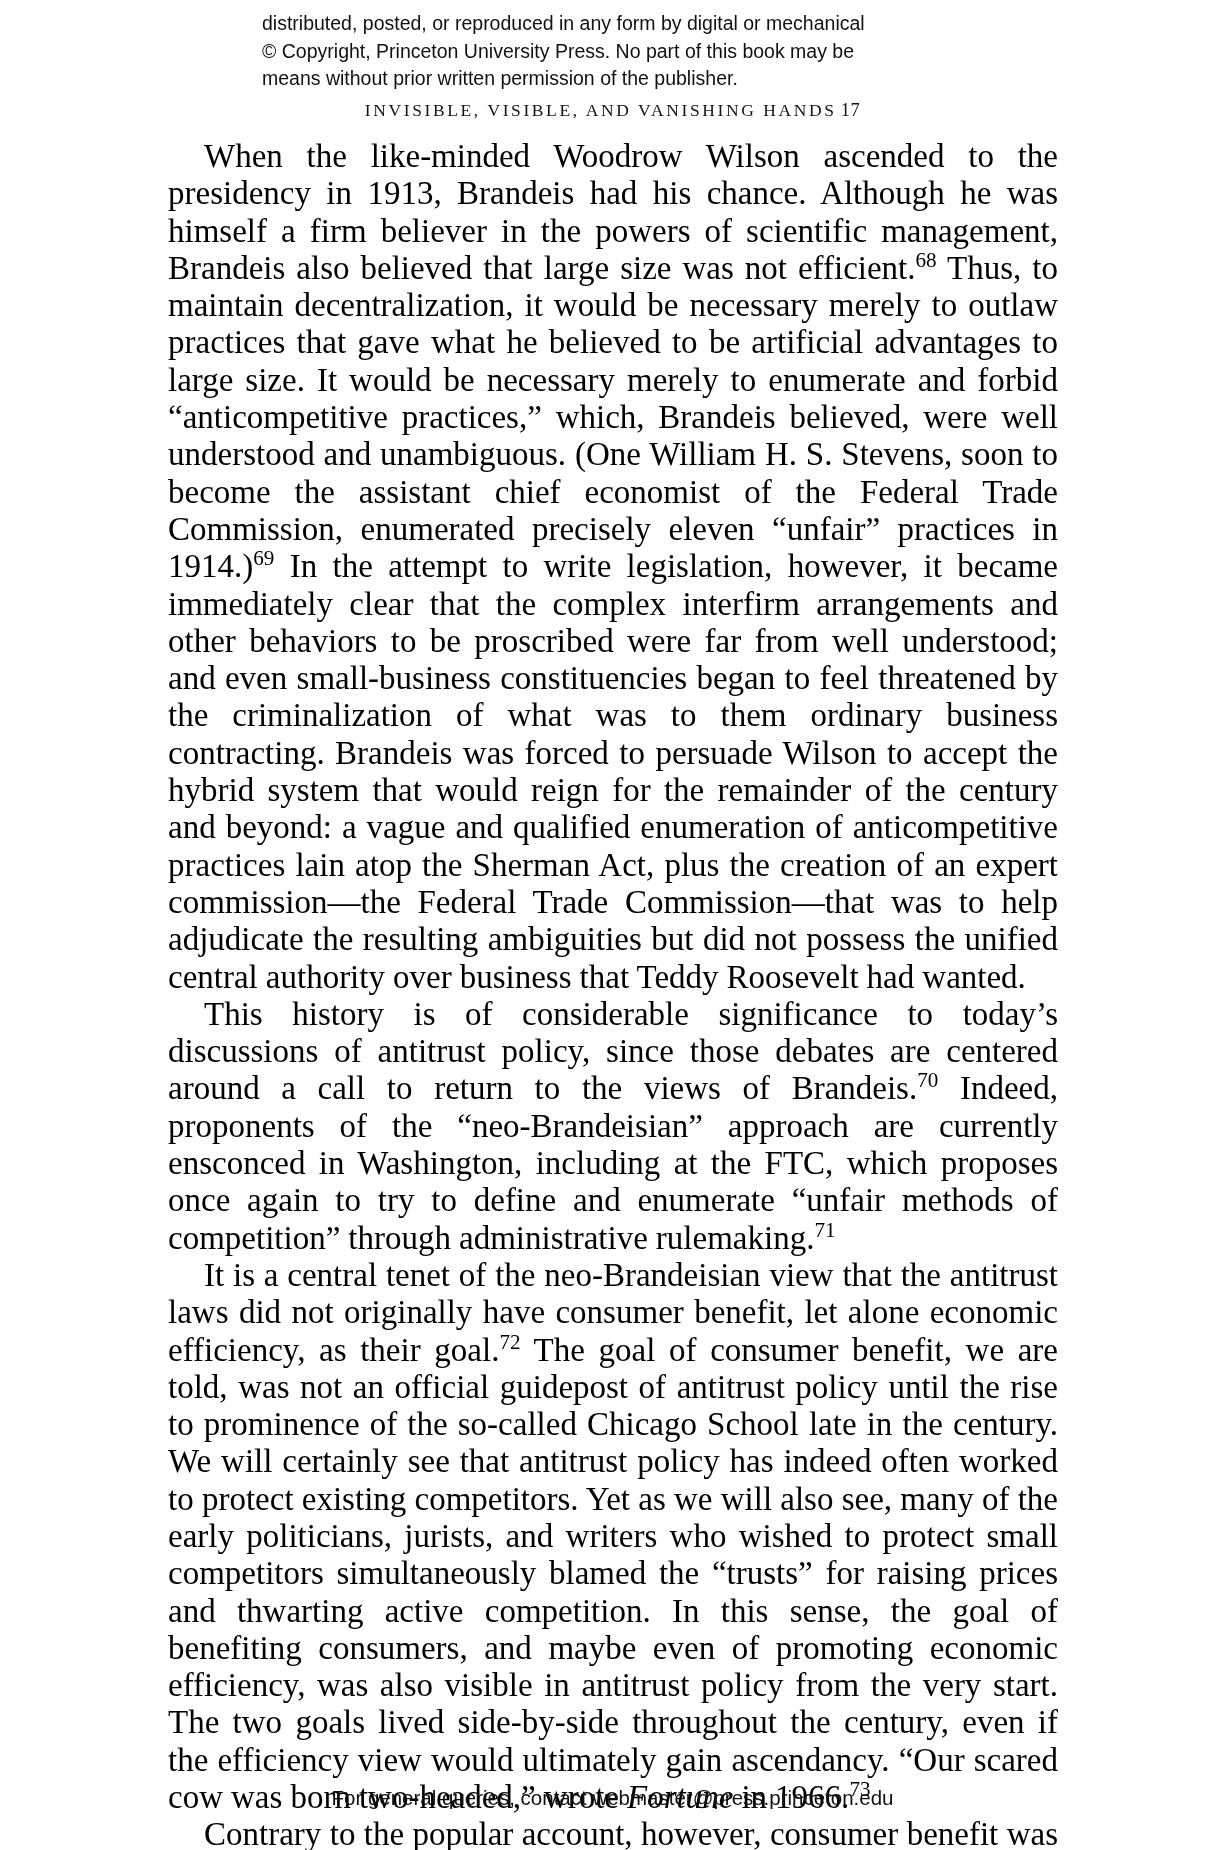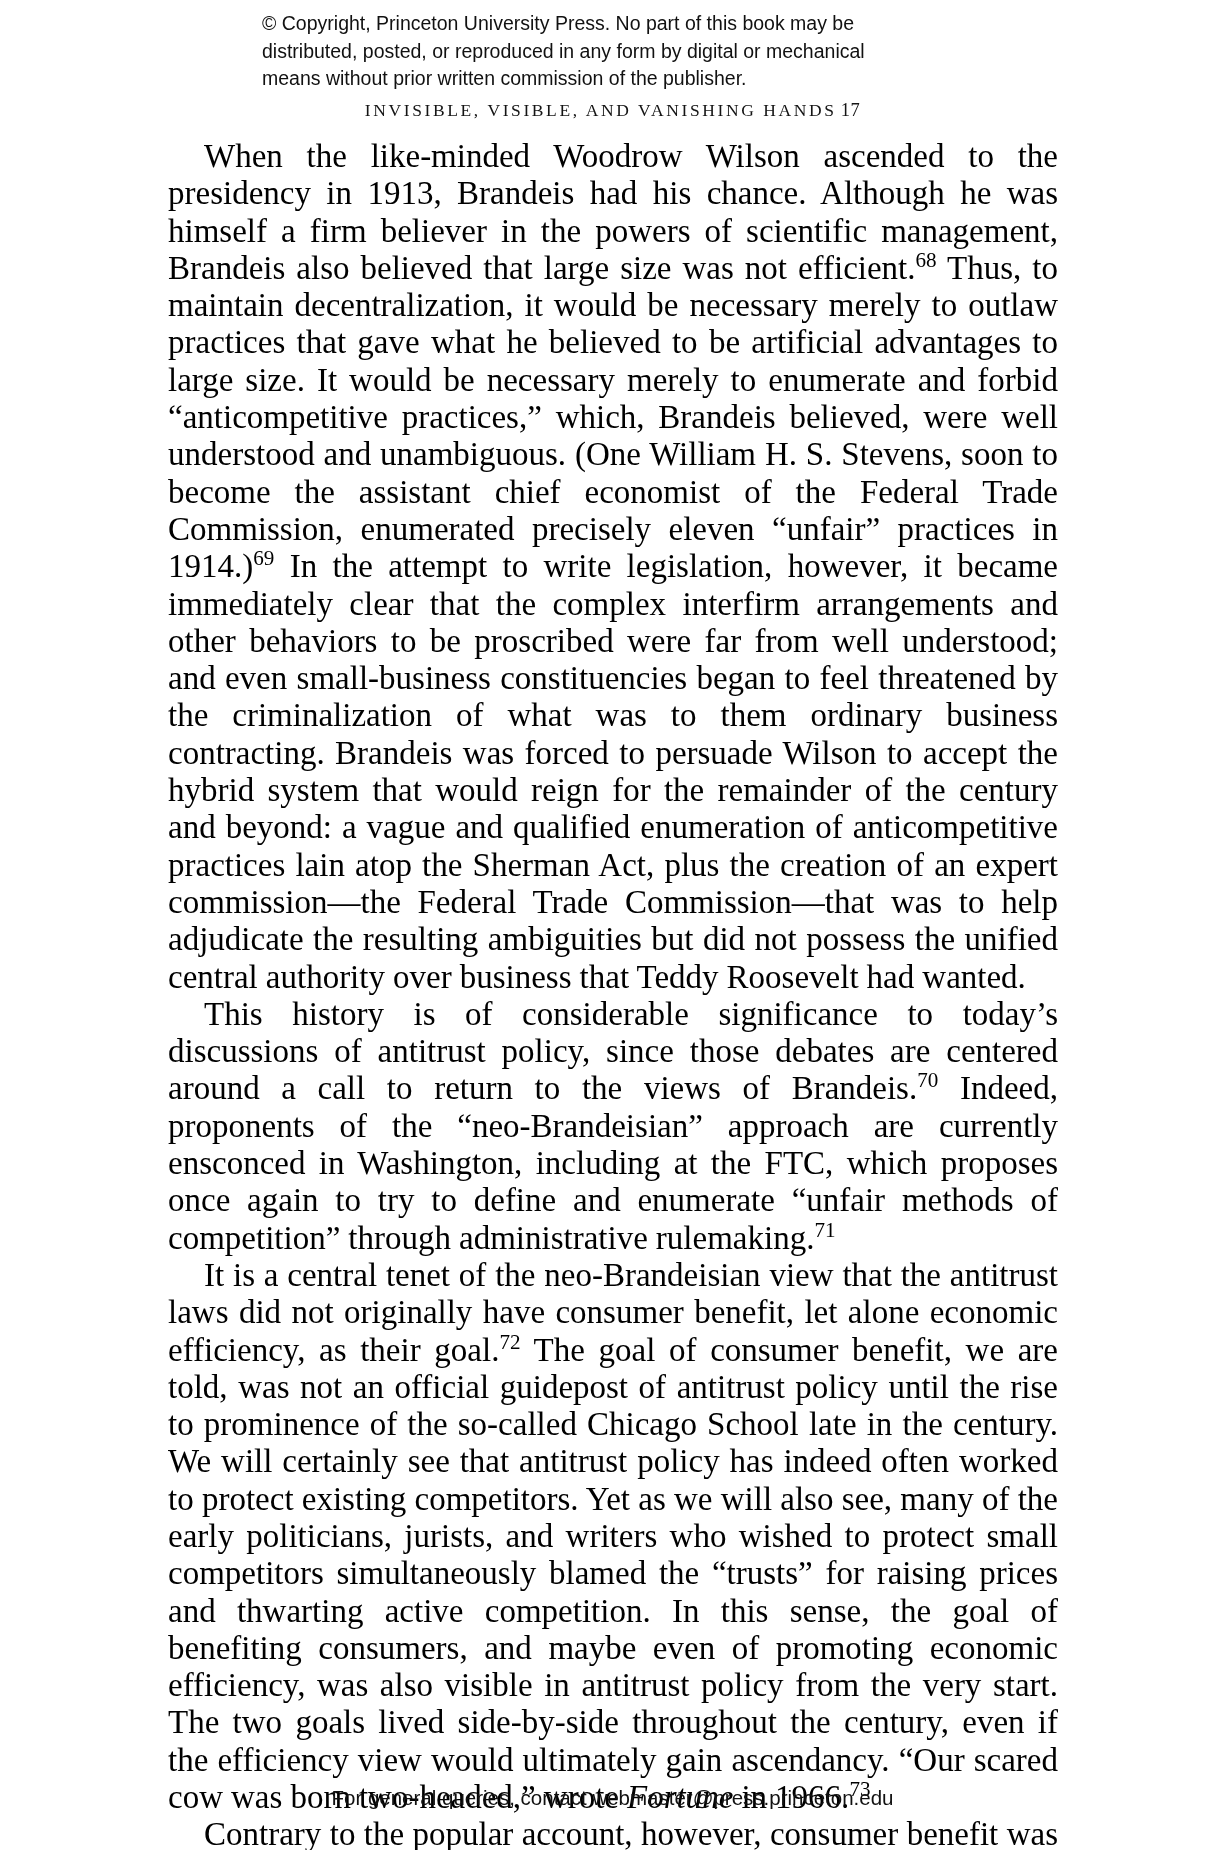--- a/index.html
+++ b/index.html
@@ -88,23 +88,23 @@
     font-size: 20.5px;
     color: #111111;
   }
 </style>
 </head>
 <body>
 
 <div class="page">
 
   <div class="copyright">
+    <div>distributed, posted, or reproduced in any form by digital or mechanical</div>
     <div>© Copyright, Princeton University Press. No part of this book may be</div>
-    <div>distributed, posted, or reproduced in any form by digital or mechanical</div>
-    <div>means without prior written commission of the publisher.</div>
+    <div>means without prior written permission of the publisher.</div>
   </div>
 
   <div class="running-head">
     <span class="rh-title">INVISIBLE, VISIBLE, AND VANISHING HANDS</span><span class="rh-folio">17</span>
   </div>
 
   <div class="body-block">
 
     <p><span>When the like-minded Woodrow Wilson ascended to the presidency in 1913, Brandeis had his chance. Although he was himself a firm believer in the powers of scientific management, Brandeis also believed that large size was not efficient.</span><sup>68</sup><span> Thus, to maintain decentralization, it would be necessary merely to outlaw practices that gave what he believed to be artificial advantages to large size. It would be necessary merely to enumerate and forbid “anticompetitive practices,” which, Brandeis believed, were well understood and unambiguous. (One William H. S. Stevens, soon to become the assistant chief economist of the Federal Trade Commission, enumerated precisely eleven “unfair” practices in 1914.)</span><sup>69</sup><span> In the attempt to write legislation, however, it became immediately clear that the complex interfirm arrangements and other behaviors to be proscribed were far from well understood; and even small-business constituencies began to feel threatened by the criminalization of what was to them ordinary business contracting. Brandeis was forced to persuade Wilson to accept the hybrid system that would reign for the remainder of the century and beyond: a vague and qualified enumeration of anticompetitive practices lain atop the Sherman Act, plus the creation of an expert commission—the Federal Trade Commission—that was to help adjudicate the resulting ambiguities but did not possess the unified central authority over business that Teddy Roosevelt had wanted.</span></p>
 

